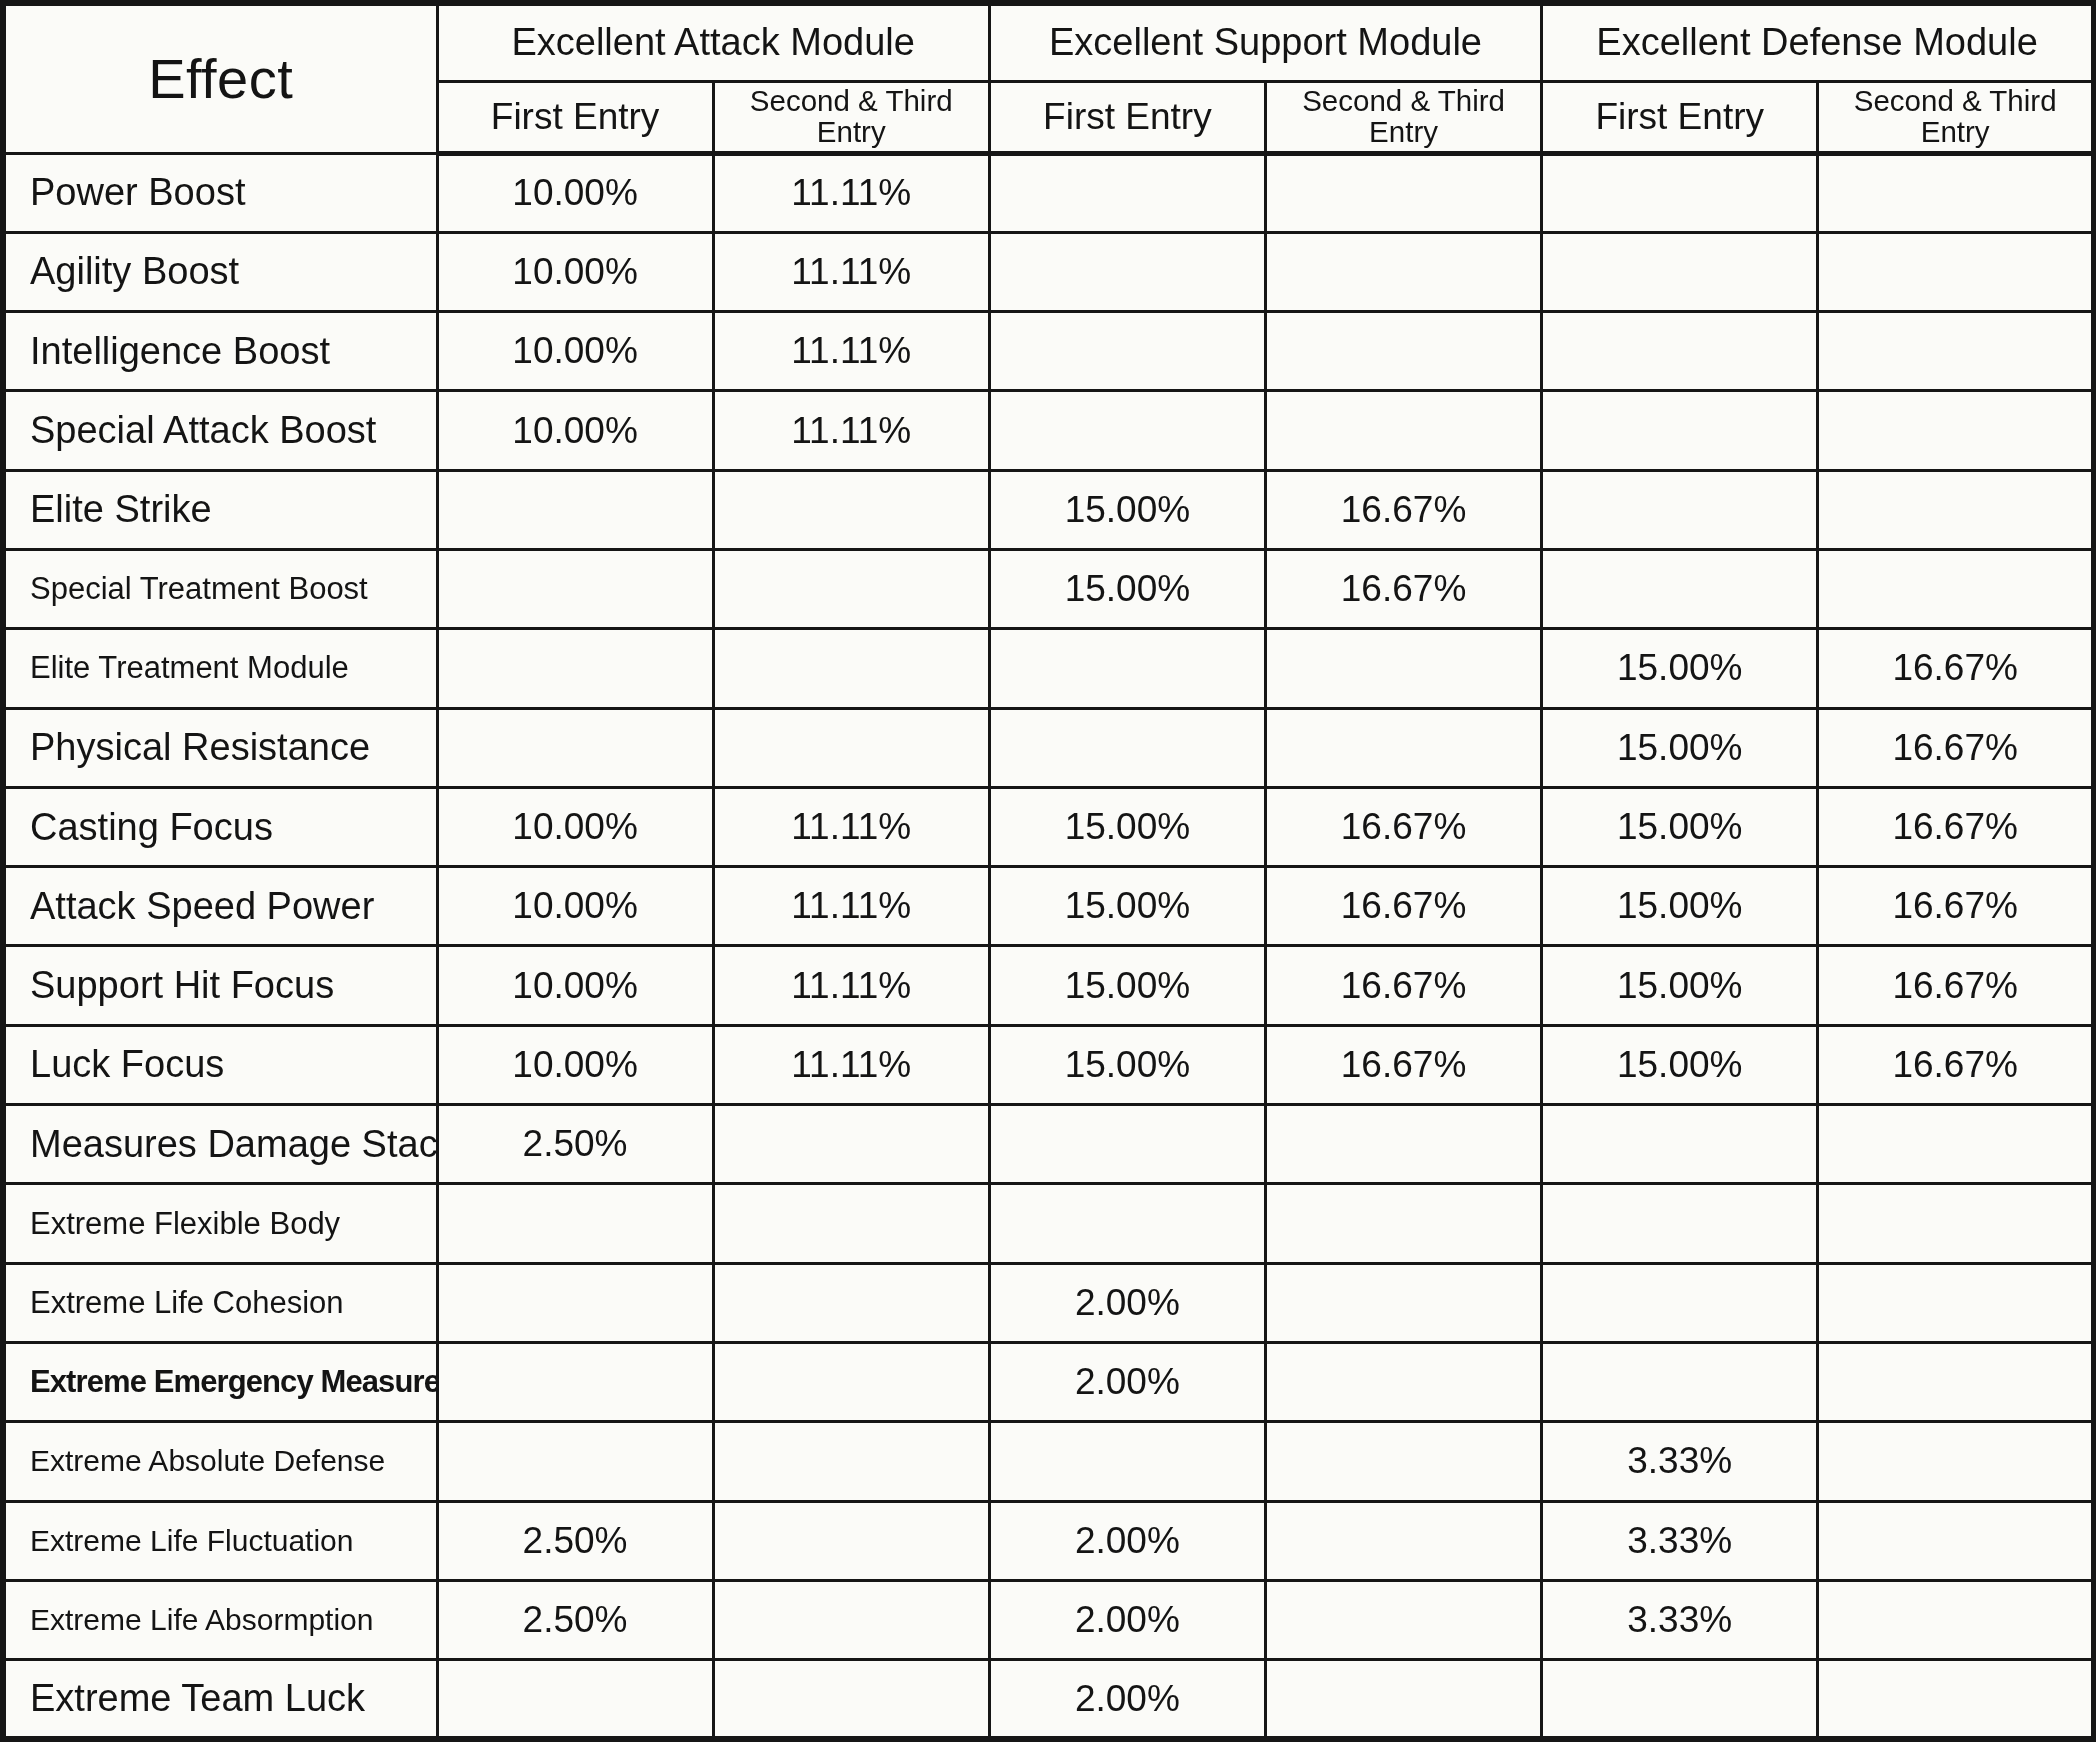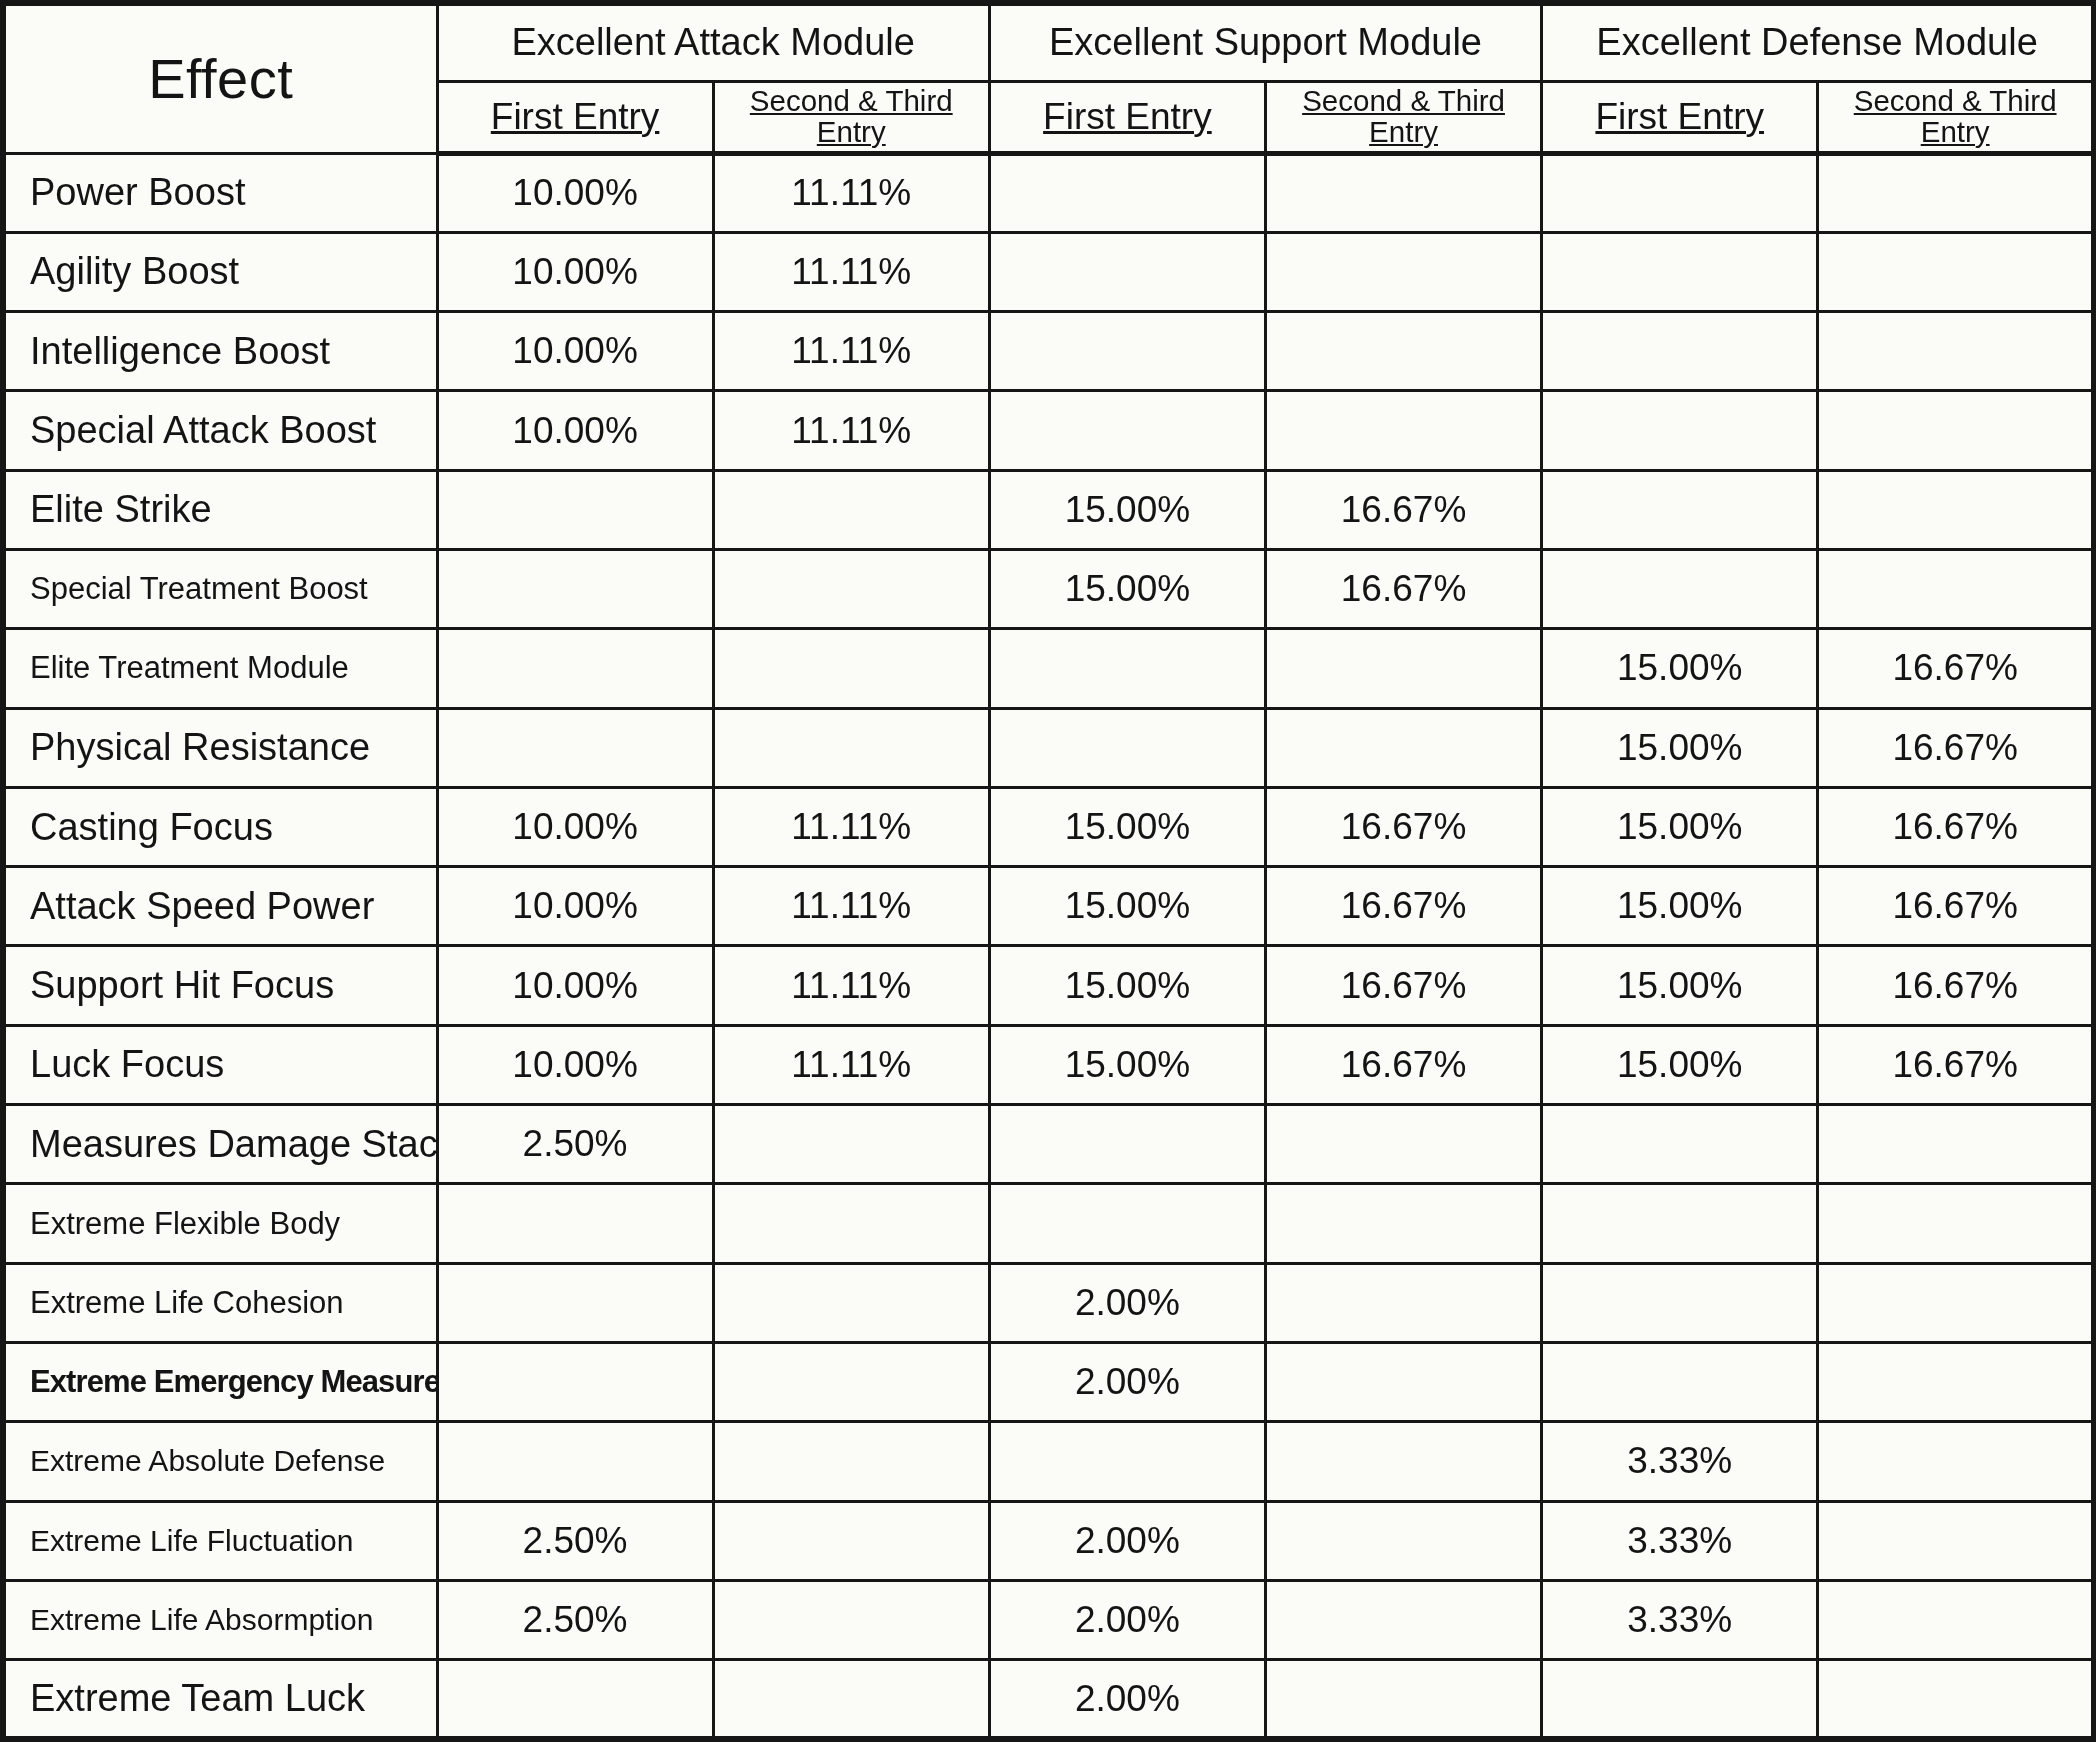--- a/index.html
+++ b/index.html
@@ -50,21 +50,21 @@
   th.entry-first {
     font-size: 37px;
     text-align: center;
   }
   th.entry-second {
     font-size: 29.5px;
     line-height: 1.02;
     text-align: center;
     padding: 0 28px;
   }
-  thead tr.entry-row th { border-bottom-width: 5.5px; text-decoration: underline; }
+  thead tr.entry-row th { border-bottom-width: 5.5px; }
 
   
   tbody tr { height: 79px; }
   td.effect-cell {
     font-size: 38px;
     text-align: left;
     padding-left: 24px;
     white-space: nowrap;
   }
   td.effect-cell.sz-m { font-size: 31px; }

